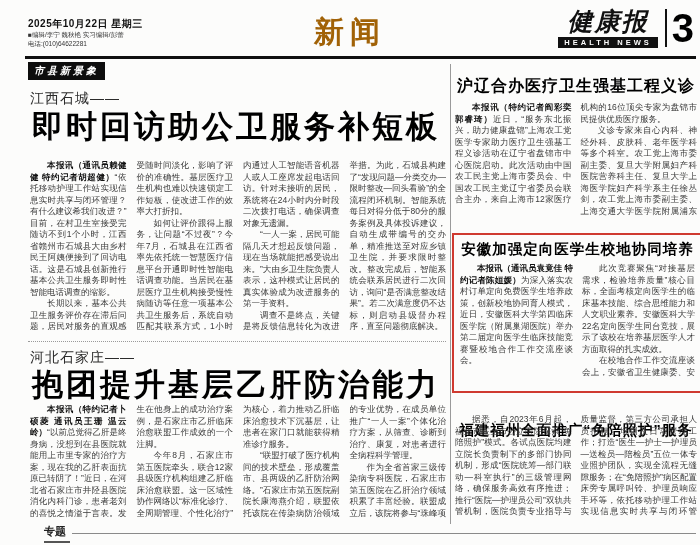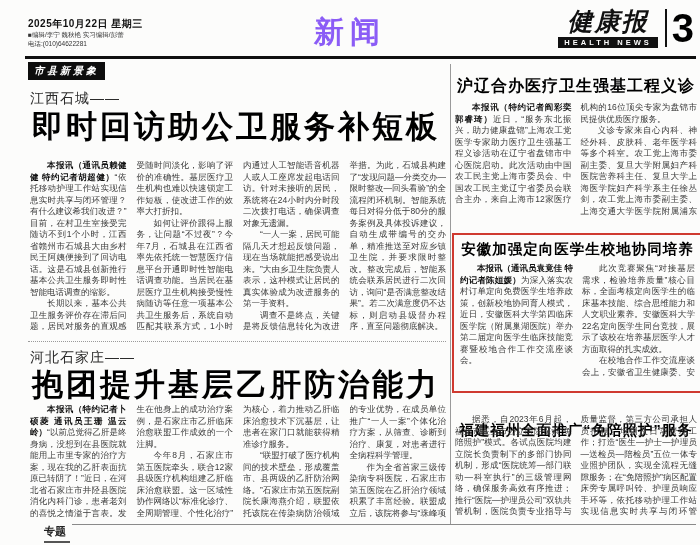--- a/index.html
+++ b/index.html
@@ -3,21 +3,21 @@
 <meta charset="utf-8">
 <style>
   html,body{margin:0;padding:0;}
   body{width:700px;height:545px;background:#fcfcfb;font-family:"Liberation Sans",sans-serif;color:#222;}
   .page{position:relative;width:700px;height:545px;overflow:hidden;background:#fcfcfb;}
 
   
   .mast-date{position:absolute;left:28px;top:17px;font-size:10px;font-weight:bold;color:#111;letter-spacing:.5px;}
   .mast-editors{position:absolute;left:28px;top:31px;font-size:6.5px;color:#333;}
   .mast-phone{position:absolute;left:28px;top:40px;font-size:6.5px;color:#333;}
-  .section-title{position:absolute;left:50%;top:12px;transform:translateX(-50%);font-size:30px;font-weight:900;letter-spacing:6px;color:#8b5cf6;}
+  .section-title{position:absolute;left:50%;top:12px;transform:translateX(-50%);font-size:30px;font-weight:900;letter-spacing:6px;color:#a16207;}
   .brand{position:absolute;right:6px;top:8px;display:flex;align-items:center;}
   .brand-cn{font-family:"DejaVu Serif",serif;font-style:italic;font-weight:bold;font-size:25px;color:#111;letter-spacing:2px;line-height:1;text-align:center;}
   .brand-en{margin-top:3px;background:#111;color:#fff;font-size:7.5px;font-weight:bold;letter-spacing:3px;padding:1px 6px;text-align:left;}
   .brand-sep{width:2px;height:38px;background:#111;margin:0 5px 0 7px;}
   .page-num{font-size:40px;font-weight:900;color:#000;line-height:1;}
   .header-rule{position:absolute;left:25px;right:4px;top:56px;height:3px;background:#101010;}
 
   
   .v-divider{position:absolute;left:450px;top:64px;width:1px;height:460px;background:#9a9a9a;}
 
@@ -32,21 +32,21 @@
   
   .badge{position:absolute;left:28px;top:62px;background:#0d0d0d;color:#fff;font-family:"DejaVu Serif",serif;font-style:italic;font-weight:bold;font-size:10px;letter-spacing:3px;padding:2px 6px;}
   .kicker-a{position:absolute;left:30px;top:90px;}
   .headline-a{position:absolute;left:32px;top:106px;}
   .body-a{position:absolute;left:30px;top:160px;width:416px;height:174px;column-count:4;column-gap:10px;}
   .dotted-rule{position:absolute;left:28px;top:341px;width:418px;border-top:1px dotted #9a9a9a;}
   .kicker-b{position:absolute;left:30px;top:349px;}
   .headline-b{position:absolute;left:32px;top:364px;}
   .body-b{position:absolute;left:30px;top:404px;width:416px;height:120px;column-count:4;column-gap:10px;}
 
-  .footer{position:absolute;left:44px;top:524px;width:652px;display:flex;align-items:flex-start;}
+  .footer{position:absolute;left:44px;top:524px;width:652px;display:flex;align-items:center;}
   .footer-label{font-size:11px;font-weight:bold;color:#222;border-bottom:2px solid #555;padding:0 4px 2px 0;}
   .footer-line{flex:1;height:1px;background:#8a8a8a;margin-left:2px;}
 
   
   .headline-r1{position:absolute;left:455px;top:76px;width:242px;font-size:16px;}
   .body-r1{position:absolute;left:455px;top:102px;width:242px;height:126px;column-count:2;column-gap:9px;}
   .redbox{position:absolute;left:452px;top:233px;width:241px;height:150px;border:2px solid #cf3a30;padding:4px 3px 2px 3px;background:#fcfcfb;}
   .headline-r2{font-size:14.5px;margin:1px 0 4px 0;}
   .body-r2{width:235px;height:122px;column-count:2;column-gap:9px;margin:0 auto;}
   .headline-r3{position:absolute;left:455px;top:393px;width:242px;font-size:14.5px;margin-top:28px;}

